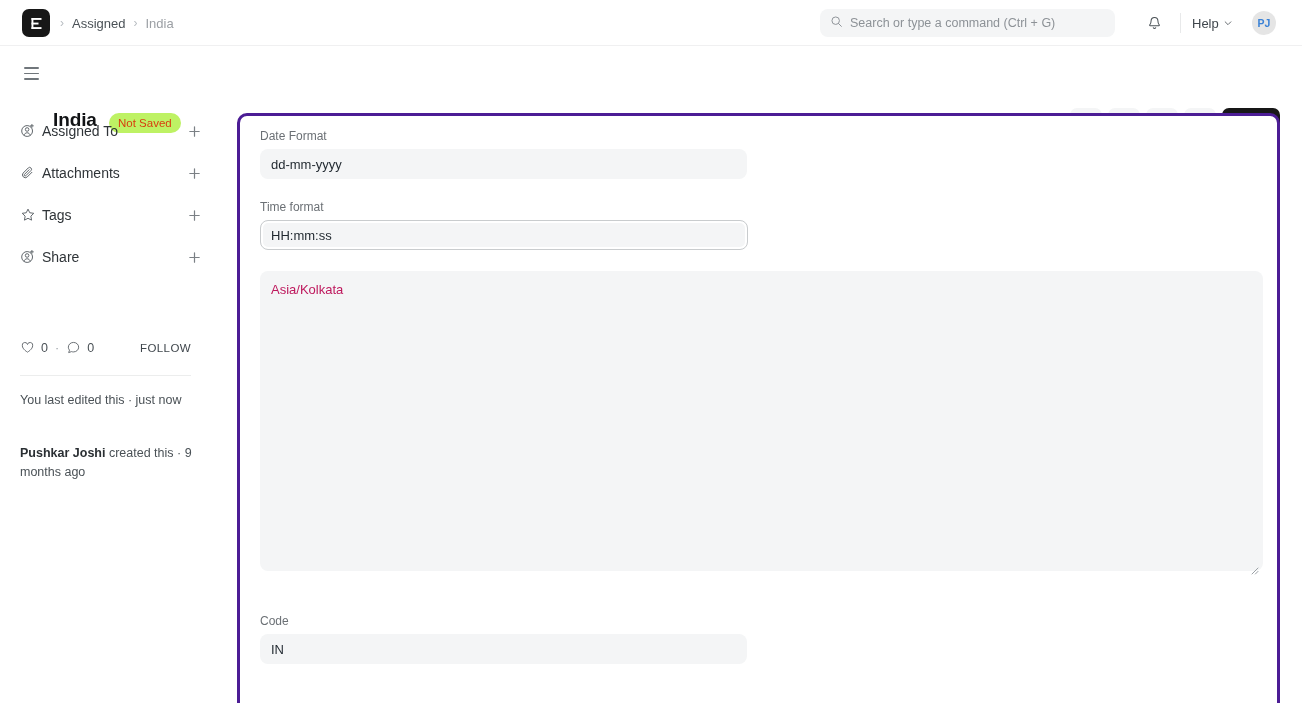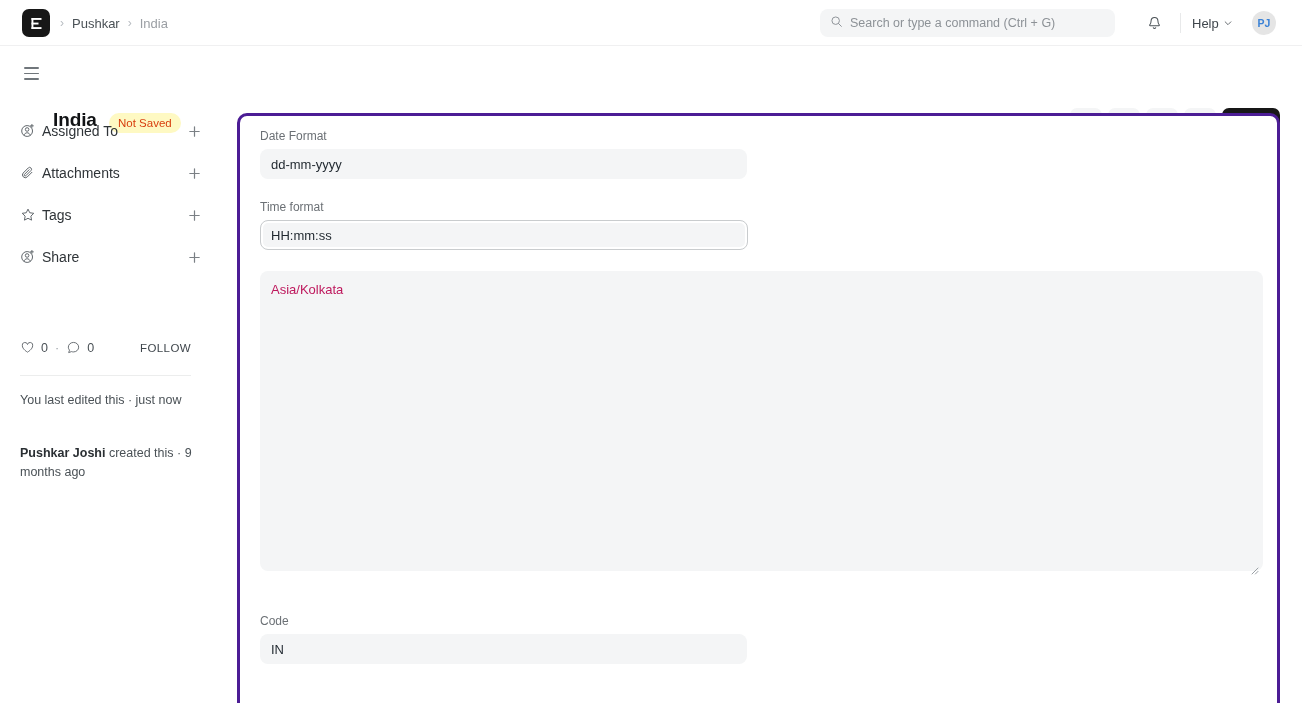--- a/index.html
+++ b/index.html
@@ -76,21 +76,21 @@
     display: block; width: 15px; height: 1.6px;
     background: #70767b; border-radius: 1px; margin-bottom: 4px;
   }
   .hamburger span:last-child { margin-bottom: 0; }
   .page-title {
     position: absolute; left: 53px; top: 63px;
     font-size: 19px; font-weight: bold; color: #111315; letter-spacing: -0.1px;
   }
   .badge-notsaved {
     position: absolute; left: 109px; top: 67px;
-    background: #fef9c3; color: #d83e0e;
+    background: #bef264; color: #d83e0e;
     font-size: 11.5px; padding: 4px 9px 4px 9px;
     border-radius: 11px; white-space: nowrap;
   }
 
   .toolbar { position: absolute; right: 22px; top: 62px; display: flex; align-items: center; gap: 6px; }
   .tbtn {
     width: 32px; height: 30px; border-radius: 7px;
     background: #f4f5f6; border: none; cursor: pointer;
     display: flex; align-items: center; justify-content: center;
     color: #4a5156;
@@ -182,21 +182,21 @@
     <svg width="15" height="15" viewBox="0 0 15 15" aria-hidden="true">
       <rect x="2.5" y="2" width="10" height="1.9" fill="#fff"></rect>
       <rect x="2.5" y="6.6" width="7" height="1.9" fill="#fff"></rect>
       <rect x="2.5" y="11.1" width="10" height="1.9" fill="#fff"></rect>
       <rect x="2.5" y="2" width="1.9" height="11" fill="#fff"></rect>
     </svg>
   </div>
 
   <div class="crumbs">
     <span class="crumb-sep">›</span>
-    <a class="crumb-link" href="#">Pushkar</a>
+    <a class="crumb-link" href="#">Assigned</a>
     <span class="crumb-sep">›</span>
     <span class="crumb-cur">India</span>
   </div>
 
   <div class="searchbox">
     <span class="sicon">
       <svg width="13" height="13" viewBox="0 0 16 16" fill="none" aria-hidden="true">
         <circle cx="7" cy="7" r="4.6" stroke="#8d9297" stroke-width="1.2"></circle>
         <line x1="10.4" y1="10.4" x2="14" y2="14" stroke="#8d9297" stroke-width="1.2" stroke-linecap="round"></line>
       </svg>

